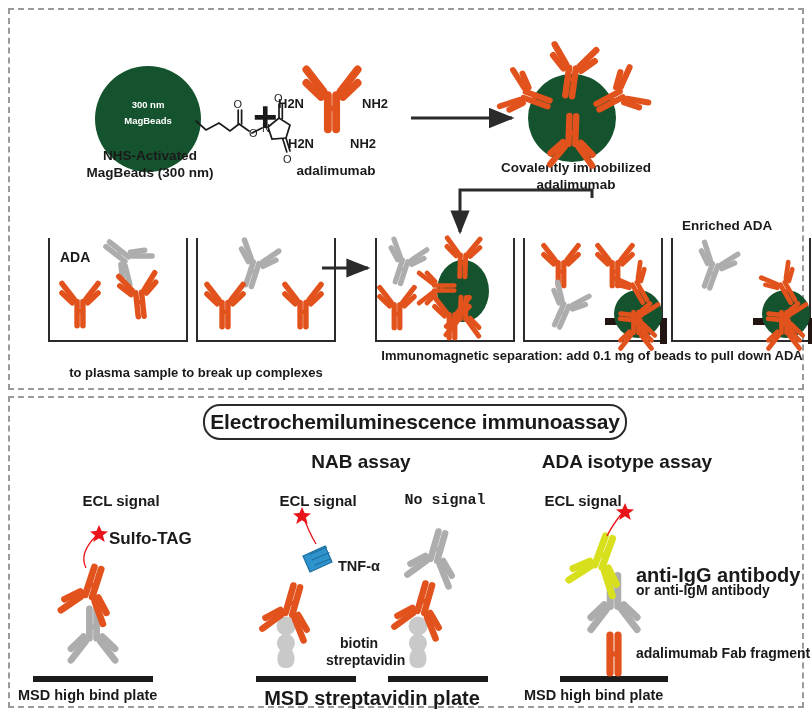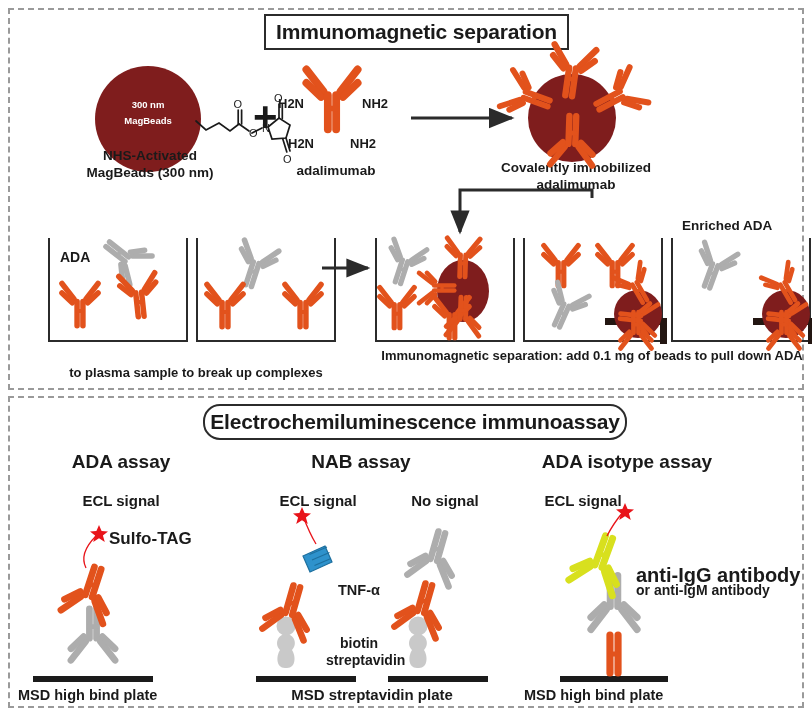--- a/index.html
+++ b/index.html
@@ -39,21 +39,21 @@
 
   
   .lbl{position:absolute;font-weight:bold;line-height:1.25;}
   .lbl.c{text-align:center;}
   .sub{font-size:13.5px;}
   .cap{font-size:13px;}
 
   
   .bead{
     position:absolute;
-    background:#7f1d1d;
+    background:#14532d;
     border-radius:50%;
   }
   .bead-text{
     position:absolute;
     color:#fff;
     font-size:9.5px;
     font-weight:bold;
     text-align:center;
     line-height:1.45;
     width:100%;
@@ -86,21 +86,20 @@
   .ov{position:absolute;left:0;top:0;width:812px;height:716px;pointer-events:none;}
 </style>
 </head>
 <body>
 
 <div class="figure">
 
   <div class="panel" id="panel-top"></div>
   <div class="panel" id="panel-bottom"></div>
 
-  <div class="title-box" id="title-ims">Immunomagnetic separation</div>
 
   <div class="bead" style="left:95px;top:66px;width:106px;height:106px;">
     <div class="bead-text" style="top:32px;">300 nm</div>
     <div class="bead-text" style="top:48px;">MagBeads</div>
   </div>
   <div class="lbl c sub" style="left:60px;top:148px;width:180px;">NHS-Activated</div>
   <div class="lbl c sub" style="left:60px;top:165px;width:180px;">MagBeads (300 nm)</div>
 
   <div id="plus-sign">+</div>
 
@@ -130,46 +129,46 @@
   <div class="bead" style="left:762px;top:290px;width:48px;height:48px;"></div>
 
   <div class="lbl" style="left:60px;top:249px;font-size:14px;">ADA</div>
   <div class="lbl" style="left:682px;top:218px;font-size:13.5px;text-align:center;">Enriched ADA</div>
 
   <div class="lbl c cap" style="left:22px;top:365px;width:348px;">to plasma sample to break up complexes</div>
   <div class="lbl c cap" style="left:380px;top:348px;width:424px;">Immunomagnetic separation: add 0.1 mg of beads to pull down ADA</div>
 
   <div class="title-box" id="title-ecl">Electrochemiluminescence immunoassay</div>
 
-  <div class="lbl c" style="left:28px;top:450px;width:186px;font-size:19px;">ADA assay</div>
   <div class="lbl c" style="left:268px;top:450px;width:186px;font-size:19px;">NAB assay</div>
   <div class="lbl c" style="left:512px;top:450px;width:230px;font-size:19px;">ADA isotype  assay</div>
 
   <div class="lbl c" style="left:38px;top:492px;width:166px;font-size:15px;">ECL signal</div>
   <div class="lbl c" style="left:248px;top:492px;width:140px;font-size:15px;">ECL signal</div>
-  <div class="lbl c" style="left:380px;top:492px;width:130px;font-size:15px;">No signal</div>
+  <div class="lbl c" style="left:380px;top:492px;width:130px;font-size:15px;font-family:Liberation Mono, monospace;">No signal</div>
   <div class="lbl c" style="left:508px;top:492px;width:150px;font-size:15px;">ECL signal</div>
 
   <div class="lbl" style="left:109px;top:528px;font-size:17px;">Sulfo-TAG</div>
 
-  <div class="lbl" style="left:338px;top:557px;font-size:14.5px;margin-top:24px;">TNF-α</div>
+  <div class="lbl" style="left:338px;top:557px;font-size:14.5px;">TNF-α</div>
 
   <div class="lbl" style="left:340px;top:635px;font-size:14px;">biotin</div>
   <div class="lbl" style="left:326px;top:652px;font-size:14px;">streptavidin</div>
 
   <div class="lbl" style="left:636px;top:563px;font-size:20px;">anti-IgG antibody</div>
   <div class="lbl" style="left:636px;top:582px;font-size:14px;">or anti-IgM antibody</div>
+  <div class="lbl" style="left:636px;top:645px;font-size:14px;">adalimumab Fab fragment</div>
 
   <div class="plate" style="left:33px;top:676px;width:120px;"></div>
   <div class="plate" style="left:256px;top:676px;width:100px;"></div>
   <div class="plate" style="left:388px;top:676px;width:100px;"></div>
   <div class="plate" style="left:560px;top:676px;width:108px;"></div>
 
   <div class="lbl" style="left:18px;top:686px;font-size:14.5px;">MSD high bind plate</div>
-  <div class="lbl c" style="left:256px;top:686px;width:232px;font-size:15px;">MSD streptavidin plate</div>
+  <div class="lbl c" style="left:256px;top:686px;width:232px;font-size:20px;">MSD streptavidin plate</div>
   <div class="lbl" style="left:524px;top:686px;font-size:14.5px;">MSD high bind plate</div>
 
   <svg class="ov" viewBox="0 0 812 716">
     <defs>
       <marker id="ah" markerWidth="9" markerHeight="9" refX="7.2" refY="3.2" orient="auto">
         <path d="M0,0 L8,3.2 L0,6.4 z" fill="#2b2b2b"></path>
       </marker>
 
       <g id="ab">
         <g stroke-linecap="round" fill="none" stroke-width="6.4">

